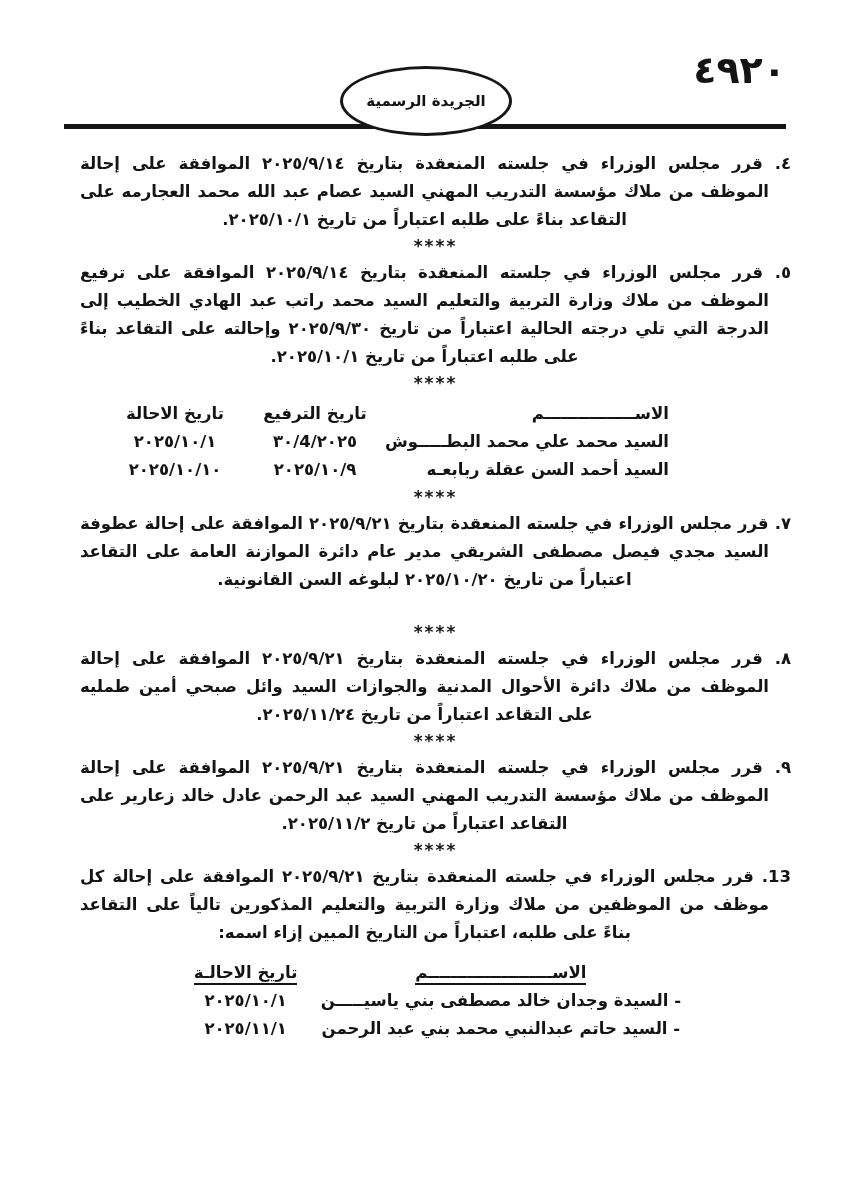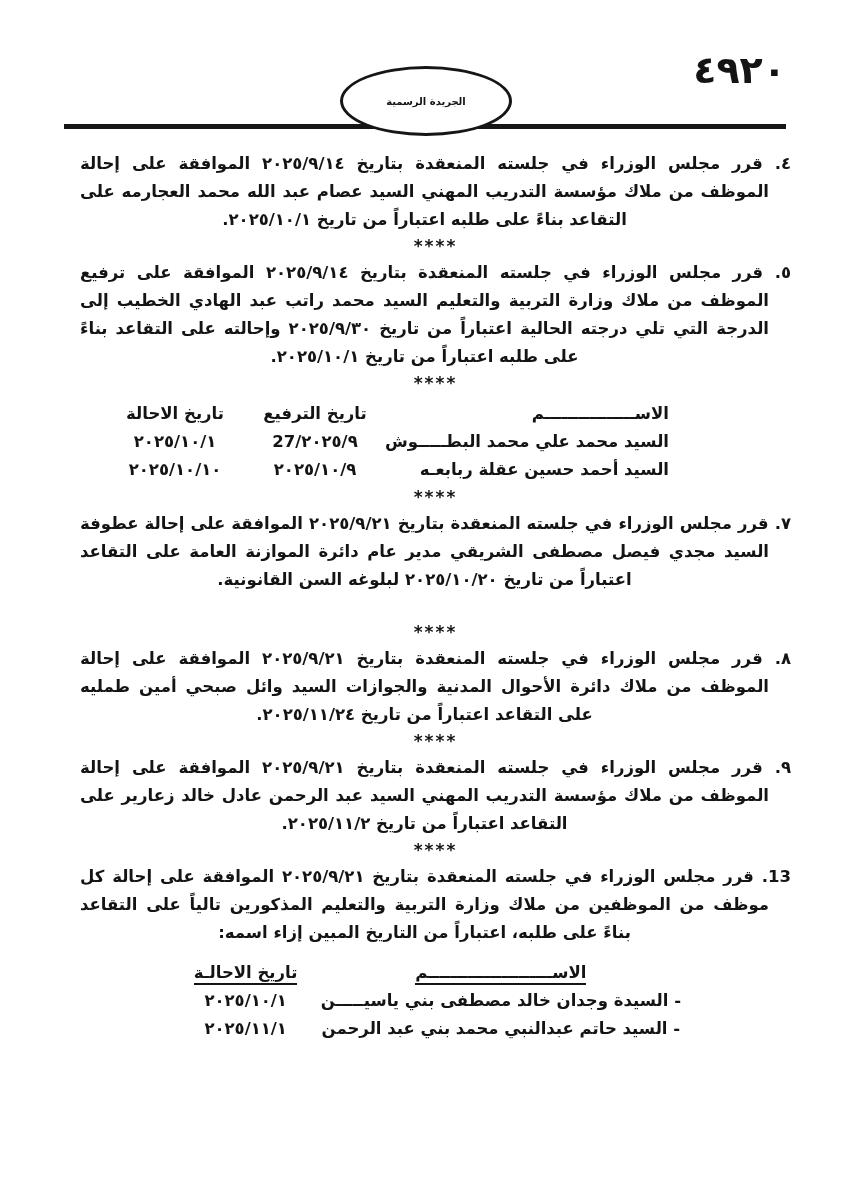--- a/index.html
+++ b/index.html
@@ -8,21 +8,21 @@
     width:850px; height:1192px; position:relative; overflow:hidden;
     font-family:"DejaVu Sans", sans-serif; font-weight:bold; color:#141414;
     direction:rtl;
   }
   .header { position:relative; height:142px; }
   .page-number { position:absolute; top:48px; right:64px; font-size:38px; letter-spacing:2px; }
   .rule { position:absolute; top:124px; right:64px; width:722px; height:5px; background:#161616; }
   .oval {
     position:absolute; top:66px; right:338px; width:172px; height:70px; z-index:2;
     background:#ffffff; border:3px solid #161616; border-radius:50%;
-    display:flex; align-items:center; justify-content:center; font-size:10px;
+    display:flex; align-items:center; justify-content:center; font-size:15px;
   }
   .content { padding:8px 59px 0 80px; font-size:16.5px; line-height:28px; }
   .decision {
     text-align:justify; text-align-last:center;
     padding-right:22px; text-indent:-22px;
   }
   .sep { text-align:center; font-size:17px; line-height:22px; letter-spacing:2px; margin:1px 0 2px; }
   .sep.wide { padding-top:26px; }
   table { border-collapse:collapse; margin-top:6px; margin-bottom:2px; }
   .t1 { margin-right:122px; }
@@ -60,25 +60,25 @@
     <thead>
       <tr>
         <th class="col-name">الاســــــــــــــــم</th>
         <th class="col-date">تاريخ الترفيع</th>
         <th class="col-date">تاريخ الاحالة</th>
       </tr>
     </thead>
     <tbody>
       <tr>
         <td class="col-name">السيد محمد علي محمد البطـــــوش</td>
-        <td class="col-date">٢٠٢٥/٩/27</td>
+        <td class="col-date">٢٠٢٥/4/٣٠</td>
         <td class="col-date">٢٠٢٥/١٠/١</td>
       </tr>
       <tr>
-        <td class="col-name">السيد أحمد حسين عقلة ربابعـه</td>
+        <td class="col-name">السيد أحمد السن عقلة ربابعـه</td>
         <td class="col-date">٢٠٢٥/١٠/٩</td>
         <td class="col-date">٢٠٢٥/١٠/١٠</td>
       </tr>
     </tbody>
   </table>
   <div class="sep">****</div>
 
   <p class="decision"><span>٧.</span> <span>قرر مجلس الوزراء في جلسته المنعقدة بتاريخ ٢٠٢٥/٩/٢١ الموافقة على إحالة عطوفة السيد مجدي فيصل مصطفى الشريقي مدير عام دائرة الموازنة العامة على التقاعد اعتباراً من تاريخ ٢٠٢٥/١٠/٢٠ لبلوغه السن القانونية.</span></p>
   <div class="sep wide">****</div>
 

